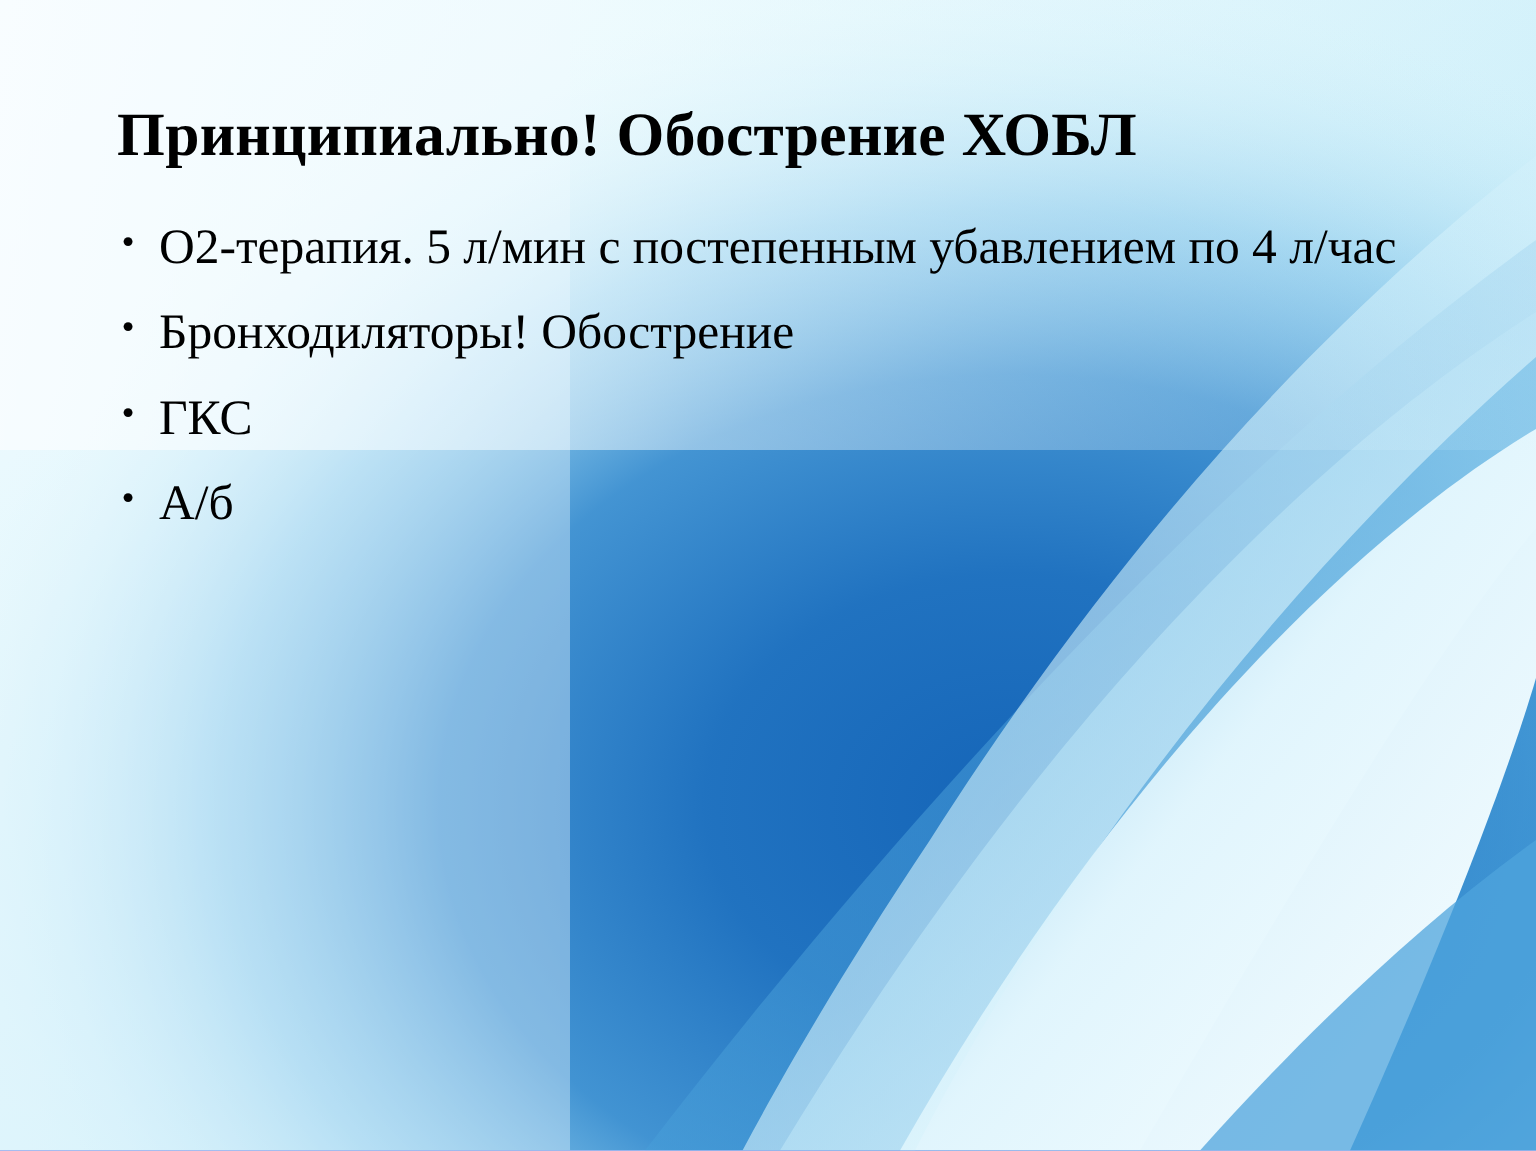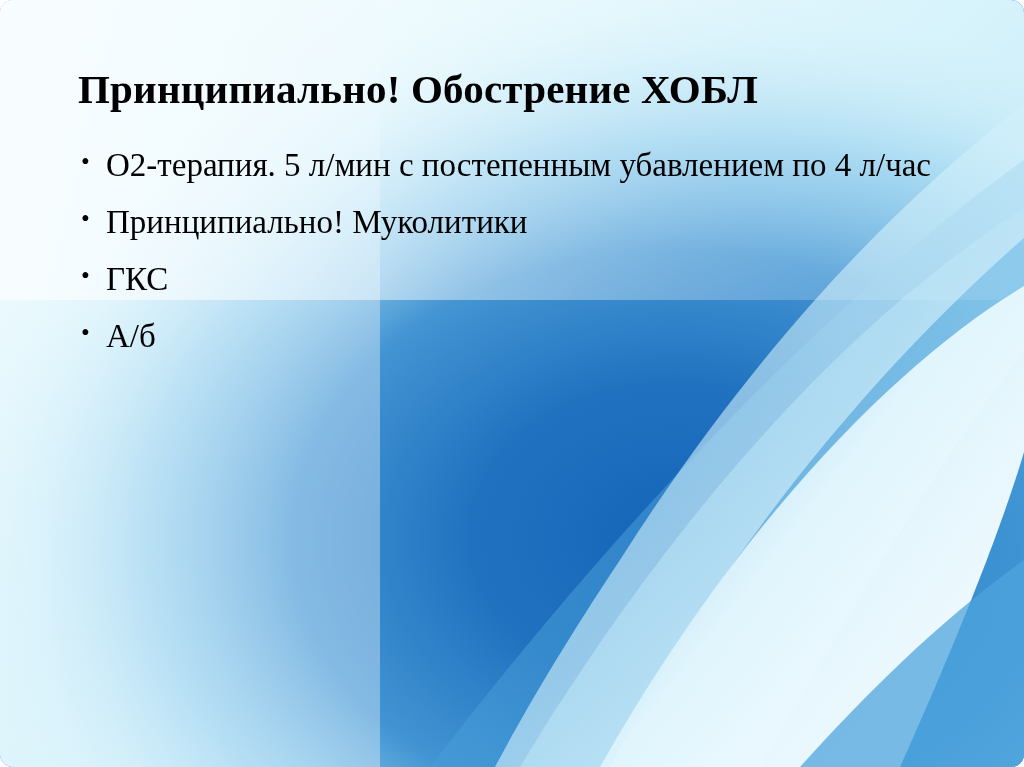--- a/index.html
+++ b/index.html
@@ -7,21 +7,20 @@
     padding: 0;
     background: #ffffff;
   }
   #slide {
     position: relative;
     width: 1024px;
     height: 767px;
     overflow: hidden;
     background: #1d4ed8;
     font-family: "Liberation Serif", "DejaVu Serif", serif;
-    border-radius: 13px;
   }
   #bg-svg {
     position: absolute;
     inset: 0;
     width: 1024px;
     height: 767px;
     display: block;
   }
   #content {
     position: absolute;
@@ -148,21 +147,21 @@
 
     <ul id="bullet-list">
 
       <li class="bullet-item">
         <span class="bullet-marker">•</span>
         <span class="bullet-text">О2-терапия. 5 л/мин с постепенным убавлением по 4 л/час</span>
       </li>
 
       <li class="bullet-item">
         <span class="bullet-marker">•</span>
-        <span class="bullet-text">Принципиально! Муколитики</span>
+        <span class="bullet-text">Бронходилятоpы! Обострение</span>
       </li>
 
       <li class="bullet-item">
         <span class="bullet-marker">•</span>
         <span class="bullet-text">ГКС</span>
       </li>
 
       <li class="bullet-item">
         <span class="bullet-marker">•</span>
         <span class="bullet-text">А/б</span>

